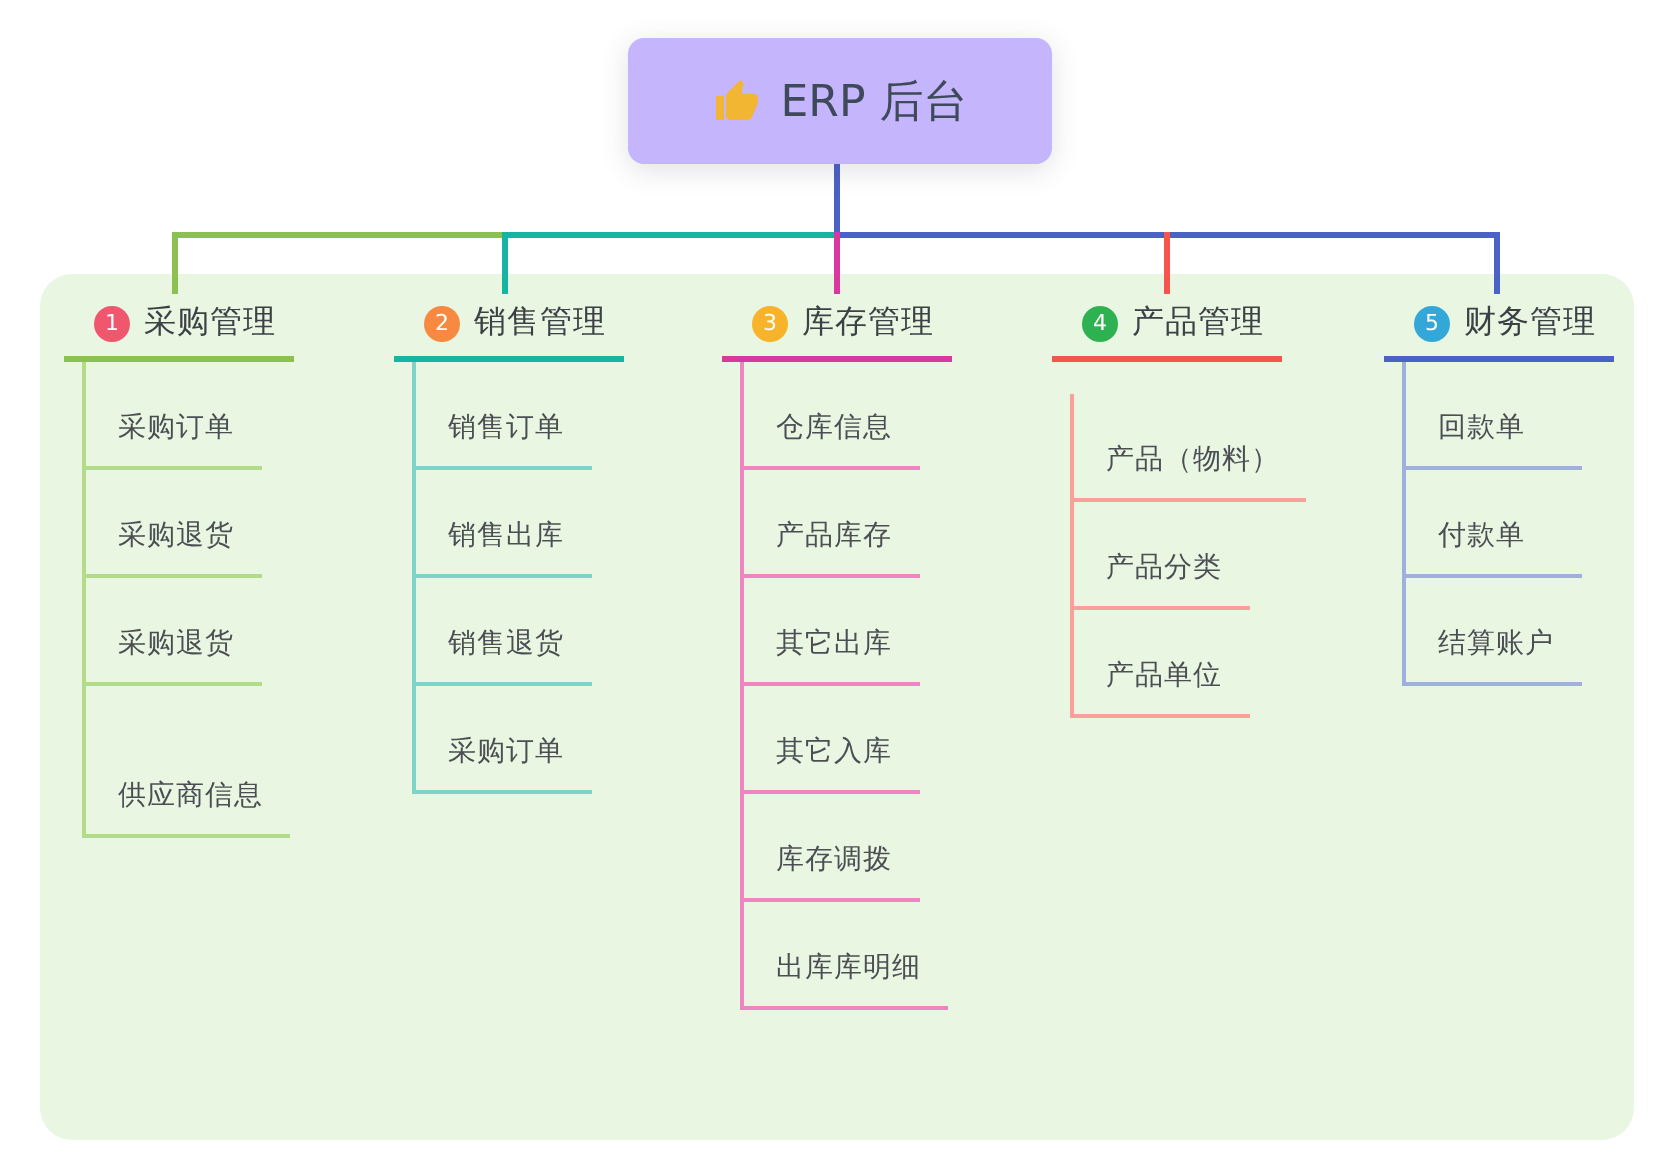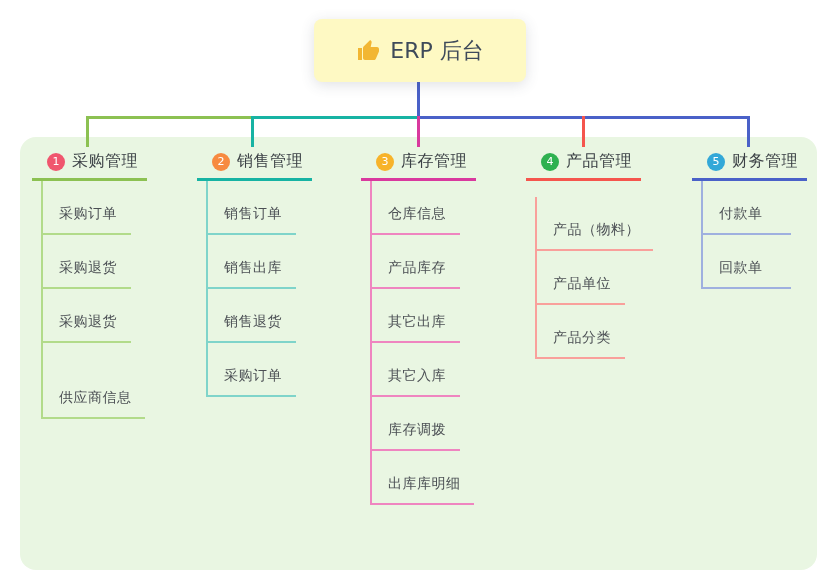--- a/index.html
+++ b/index.html
@@ -7,21 +7,21 @@
     width:839px;height:588px;position:relative;background:#ffffff;
     font-family:"DejaVu Sans","Liberation Sans",sans-serif;
     overflow:hidden;
   }
   .panel{
     position:absolute;left:20px;top:137px;width:797px;height:433px;
     border-radius:16px;
   }
   .root-node{
     position:absolute;left:314px;top:19px;width:212px;height:63px;
-    background:#fef9c3;border-radius:8px;
+    background:#c4b5fd;border-radius:8px;
     box-shadow:0 3px 14px rgba(60,70,90,0.16);
     display:flex;align-items:center;justify-content:center;gap:10px;
     font-size:22px;font-weight:500;color:#3e4a5a;
     z-index:3;
   }
   .root-node .ticon{width:24px;height:24px;display:inline-block;}
   .line{position:absolute;z-index:1;}
   .line.h{height:3px;}
   .line.v{width:3px;}
   .branch{position:absolute;top:150px;width:160px;}
@@ -100,23 +100,24 @@
         <div class="item" style="border-bottom-color: rgb(239, 133, 192);">其它出库</div>
         <div class="item" style="border-bottom-color: rgb(239, 133, 192);">其它入库</div>
         <div class="item" style="border-bottom-color: rgb(239, 133, 192);">库存调拨</div>
         <div class="item" style="border-bottom-color: rgb(239, 133, 192);">出库库明细</div>
       </div></div>
     <div class="branch" style="left: 526px;"><div class="branch-label" style="border-bottom-color: rgb(245, 85, 77);">
         <span class="badge" style="background: rgb(46, 177, 80);">4</span>
         <span class="branch-title">产品管理</span>
       </div><div class="items" style="border-left-color: rgb(249, 160, 155); margin-top: 16px;">
         <div class="item" style="border-bottom-color: rgb(249, 160, 155);">产品（物料）</div>
+        <div class="item" style="border-bottom-color: rgb(249, 160, 155);">产品分类</div>
         <div class="item" style="border-bottom-color: rgb(249, 160, 155);">产品单位</div>
-        <div class="item" style="border-bottom-color: rgb(249, 160, 155);">产品分类</div>
       </div></div>
     <div class="branch" style="left: 692px;"><div class="branch-label" style="border-bottom-color: rgb(74, 97, 200);">
         <span class="badge" style="background: rgb(51, 168, 216);">5</span>
         <span class="branch-title">财务管理</span>
       </div><div class="items" style="border-left-color: rgb(159, 176, 223);">
+        <div class="item" style="border-bottom-color: rgb(159, 176, 223);">回款单</div>
         <div class="item" style="border-bottom-color: rgb(159, 176, 223);">付款单</div>
-        <div class="item" style="border-bottom-color: rgb(159, 176, 223);">回款单</div>
+        <div class="item" style="border-bottom-color: rgb(159, 176, 223);">结算账户</div>
       </div></div>
   </div>
 
 </body></html>

